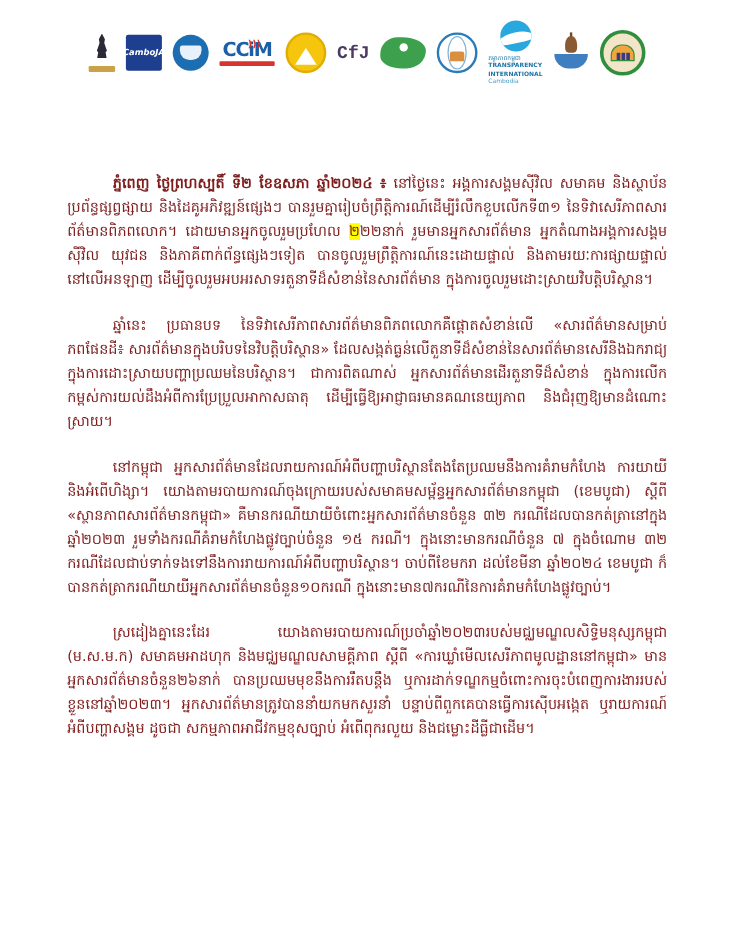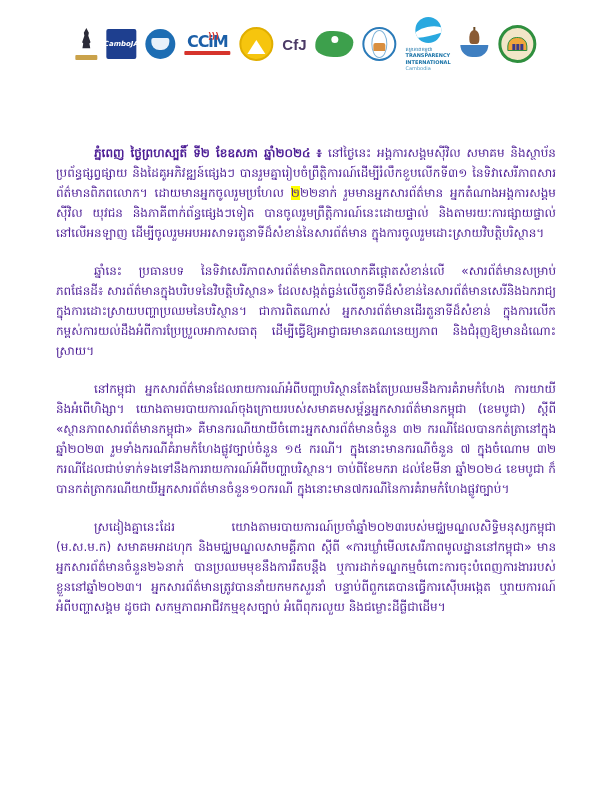--- a/index.html
+++ b/index.html
@@ -21,21 +21,21 @@
     align-items:center;justify-content:center;color:#fff;font-style:italic;font-size:7px;font-weight:bold;}
   .circle{border-radius:50%;}
   .c-blue{width:30px;height:30px;background:#1d6db3;display:flex;align-items:center;justify-content:center;}
   .c-blue .inner{width:18px;height:12px;background:#e8f1fa;border-radius:2px 2px 8px 8px;}
   .ccim-wrap{display:flex;flex-direction:column;align-items:center;}
   .ccim{font-weight:bold;color:#1b5fa8;font-size:16px;letter-spacing:-1px;position:relative;}
   .ccim .waves{position:absolute;top:-1px;left:21px;color:#d6342c;font-size:8px;letter-spacing:0;}
   .ccim-bar{width:46px;height:4px;background:#d6342c;margin-top:1px;border-radius:1px;}
   .c-yellow{width:30px;height:30px;background:#f6c50e;border:2px solid #e0ae00;display:flex;align-items:flex-end;justify-content:center;overflow:hidden;}
   .mountain{width:0;height:0;border-left:9px solid transparent;border-right:9px solid transparent;border-bottom:14px solid #ffffff;margin-bottom:5px;}
-  .cfj{font-weight:bold;color:#4b3a66;font-size:15px;font-family:Liberation Sans, sans-serif;}
+  .cfj{font-weight:bold;color:#4b3a66;font-size:15px;font-family:Liberation Mono, monospace;}
   .map{width:38px;height:26px;background:#3da04c;border-radius:40% 55% 45% 50%/55% 45% 60% 40%;position:relative;}
   .map .dot{position:absolute;top:5px;left:16px;width:7px;height:7px;background:#fff;border-radius:50%;}
   .c-globe{width:30px;height:30px;background:#ffffff;border:2px solid #2b7bb9;display:flex;align-items:center;justify-content:center;position:relative;}
   .c-globe .mer{position:absolute;width:14px;height:26px;border:1px solid #7fb3d8;border-radius:50%;}
   .c-globe .fig{width:12px;height:8px;background:#d98f3f;border-radius:2px 2px 0 0;margin-top:6px;}
   .ti-wrap{display:flex;align-items:center;gap:3px;}
   .c-ti{width:26px;height:26px;background:#29a8df;position:relative;overflow:hidden;}
   .c-ti .swoosh{position:absolute;top:10px;left:-3px;width:32px;height:9px;background:#fff;border-radius:50% 50% 50% 50%/80% 80% 20% 20%;transform:rotate(-12deg);}
   .ti-text{display:flex;flex-direction:column;color:#1b74a8;font-size:5px;font-weight:bold;line-height:1.25;}
   .ti-text .kh{color:#1b74a8;font-weight:normal;}
@@ -49,21 +49,21 @@
   .c-seal .arch i{display:block;width:3px;height:6px;background:#3a3a8a;}
   
   .title{
     position:absolute;top:100px;left:0;width:100%;text-align:center;
     font-size:17px;font-weight:bold;margin:0;
   }
   .title span{text-decoration:underline;text-underline-offset:3px;}
   
   .body{
     position:absolute;top:143px;left:56px;width:500px;
-    font-size:12px;line-height:20px;text-align:justify;color:#4c1d95;
+    font-size:12px;line-height:20px;text-align:justify;color:#7f1d1d;
   }
   .body p{margin:0 0 18px 0;text-indent:38px;}
   .body .b{font-weight:bold;}
   .body .hl{background:#ffff00;}
 </style>
 </head>
 <body>
 
 <div class="page">
 

